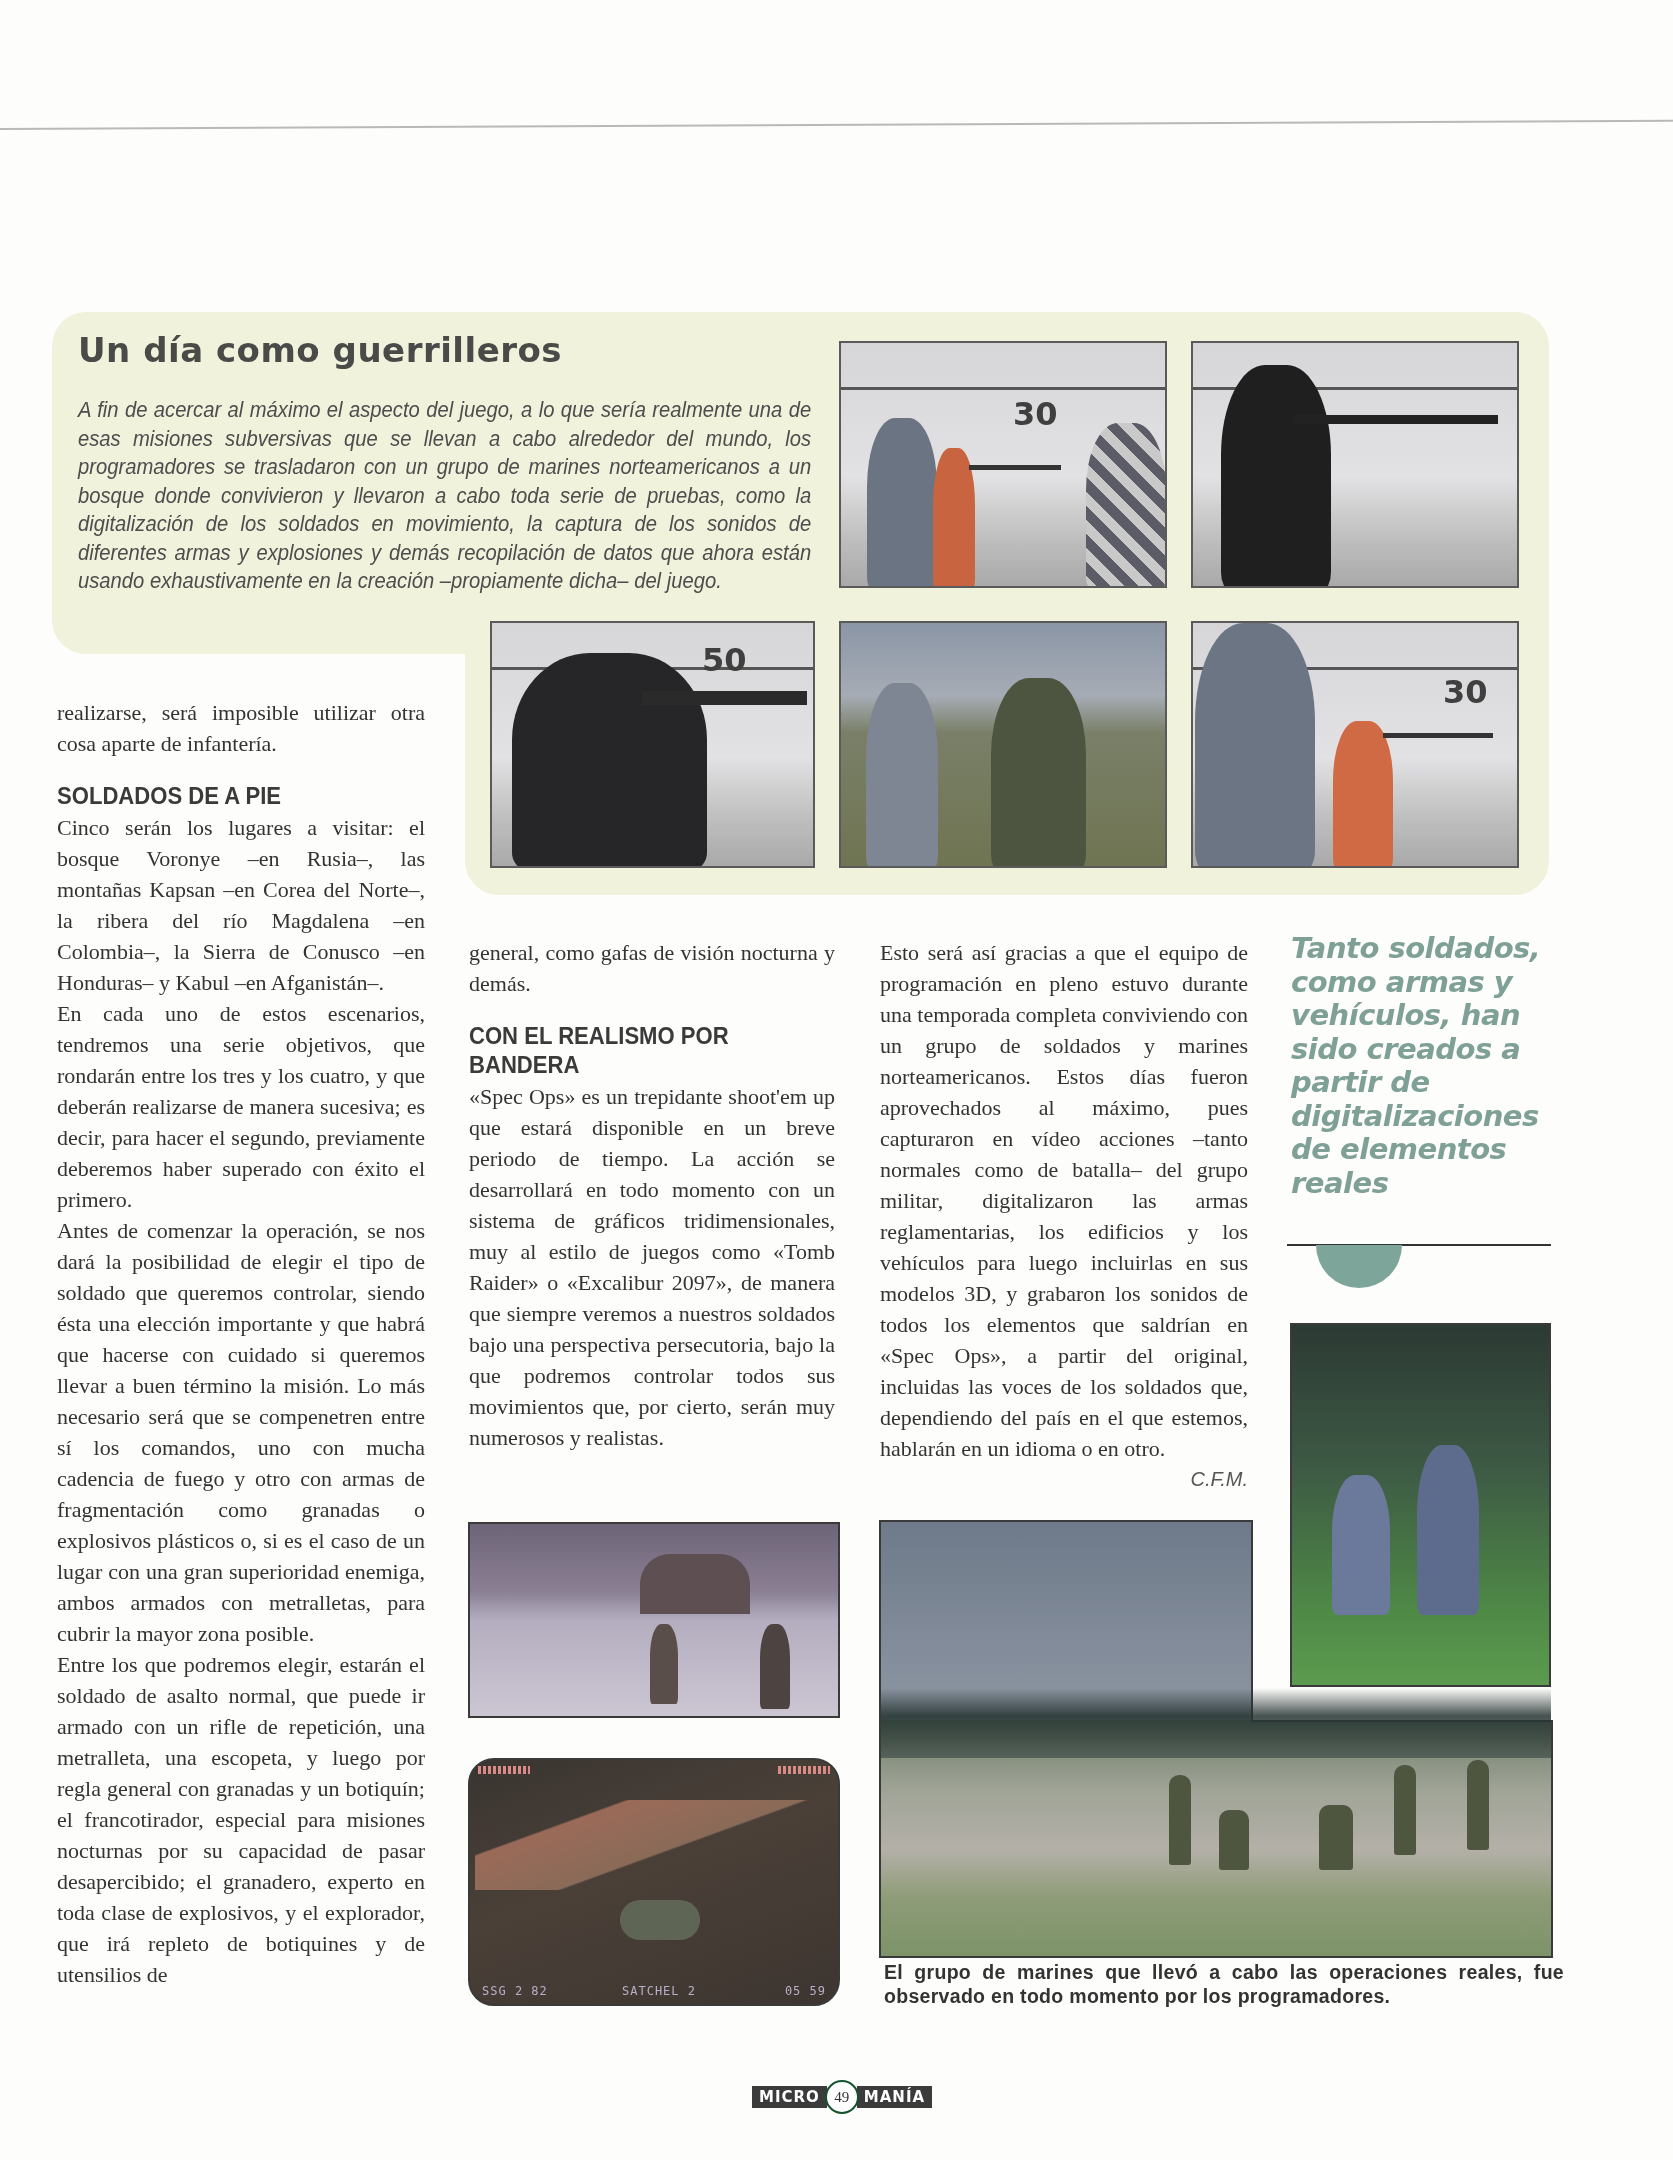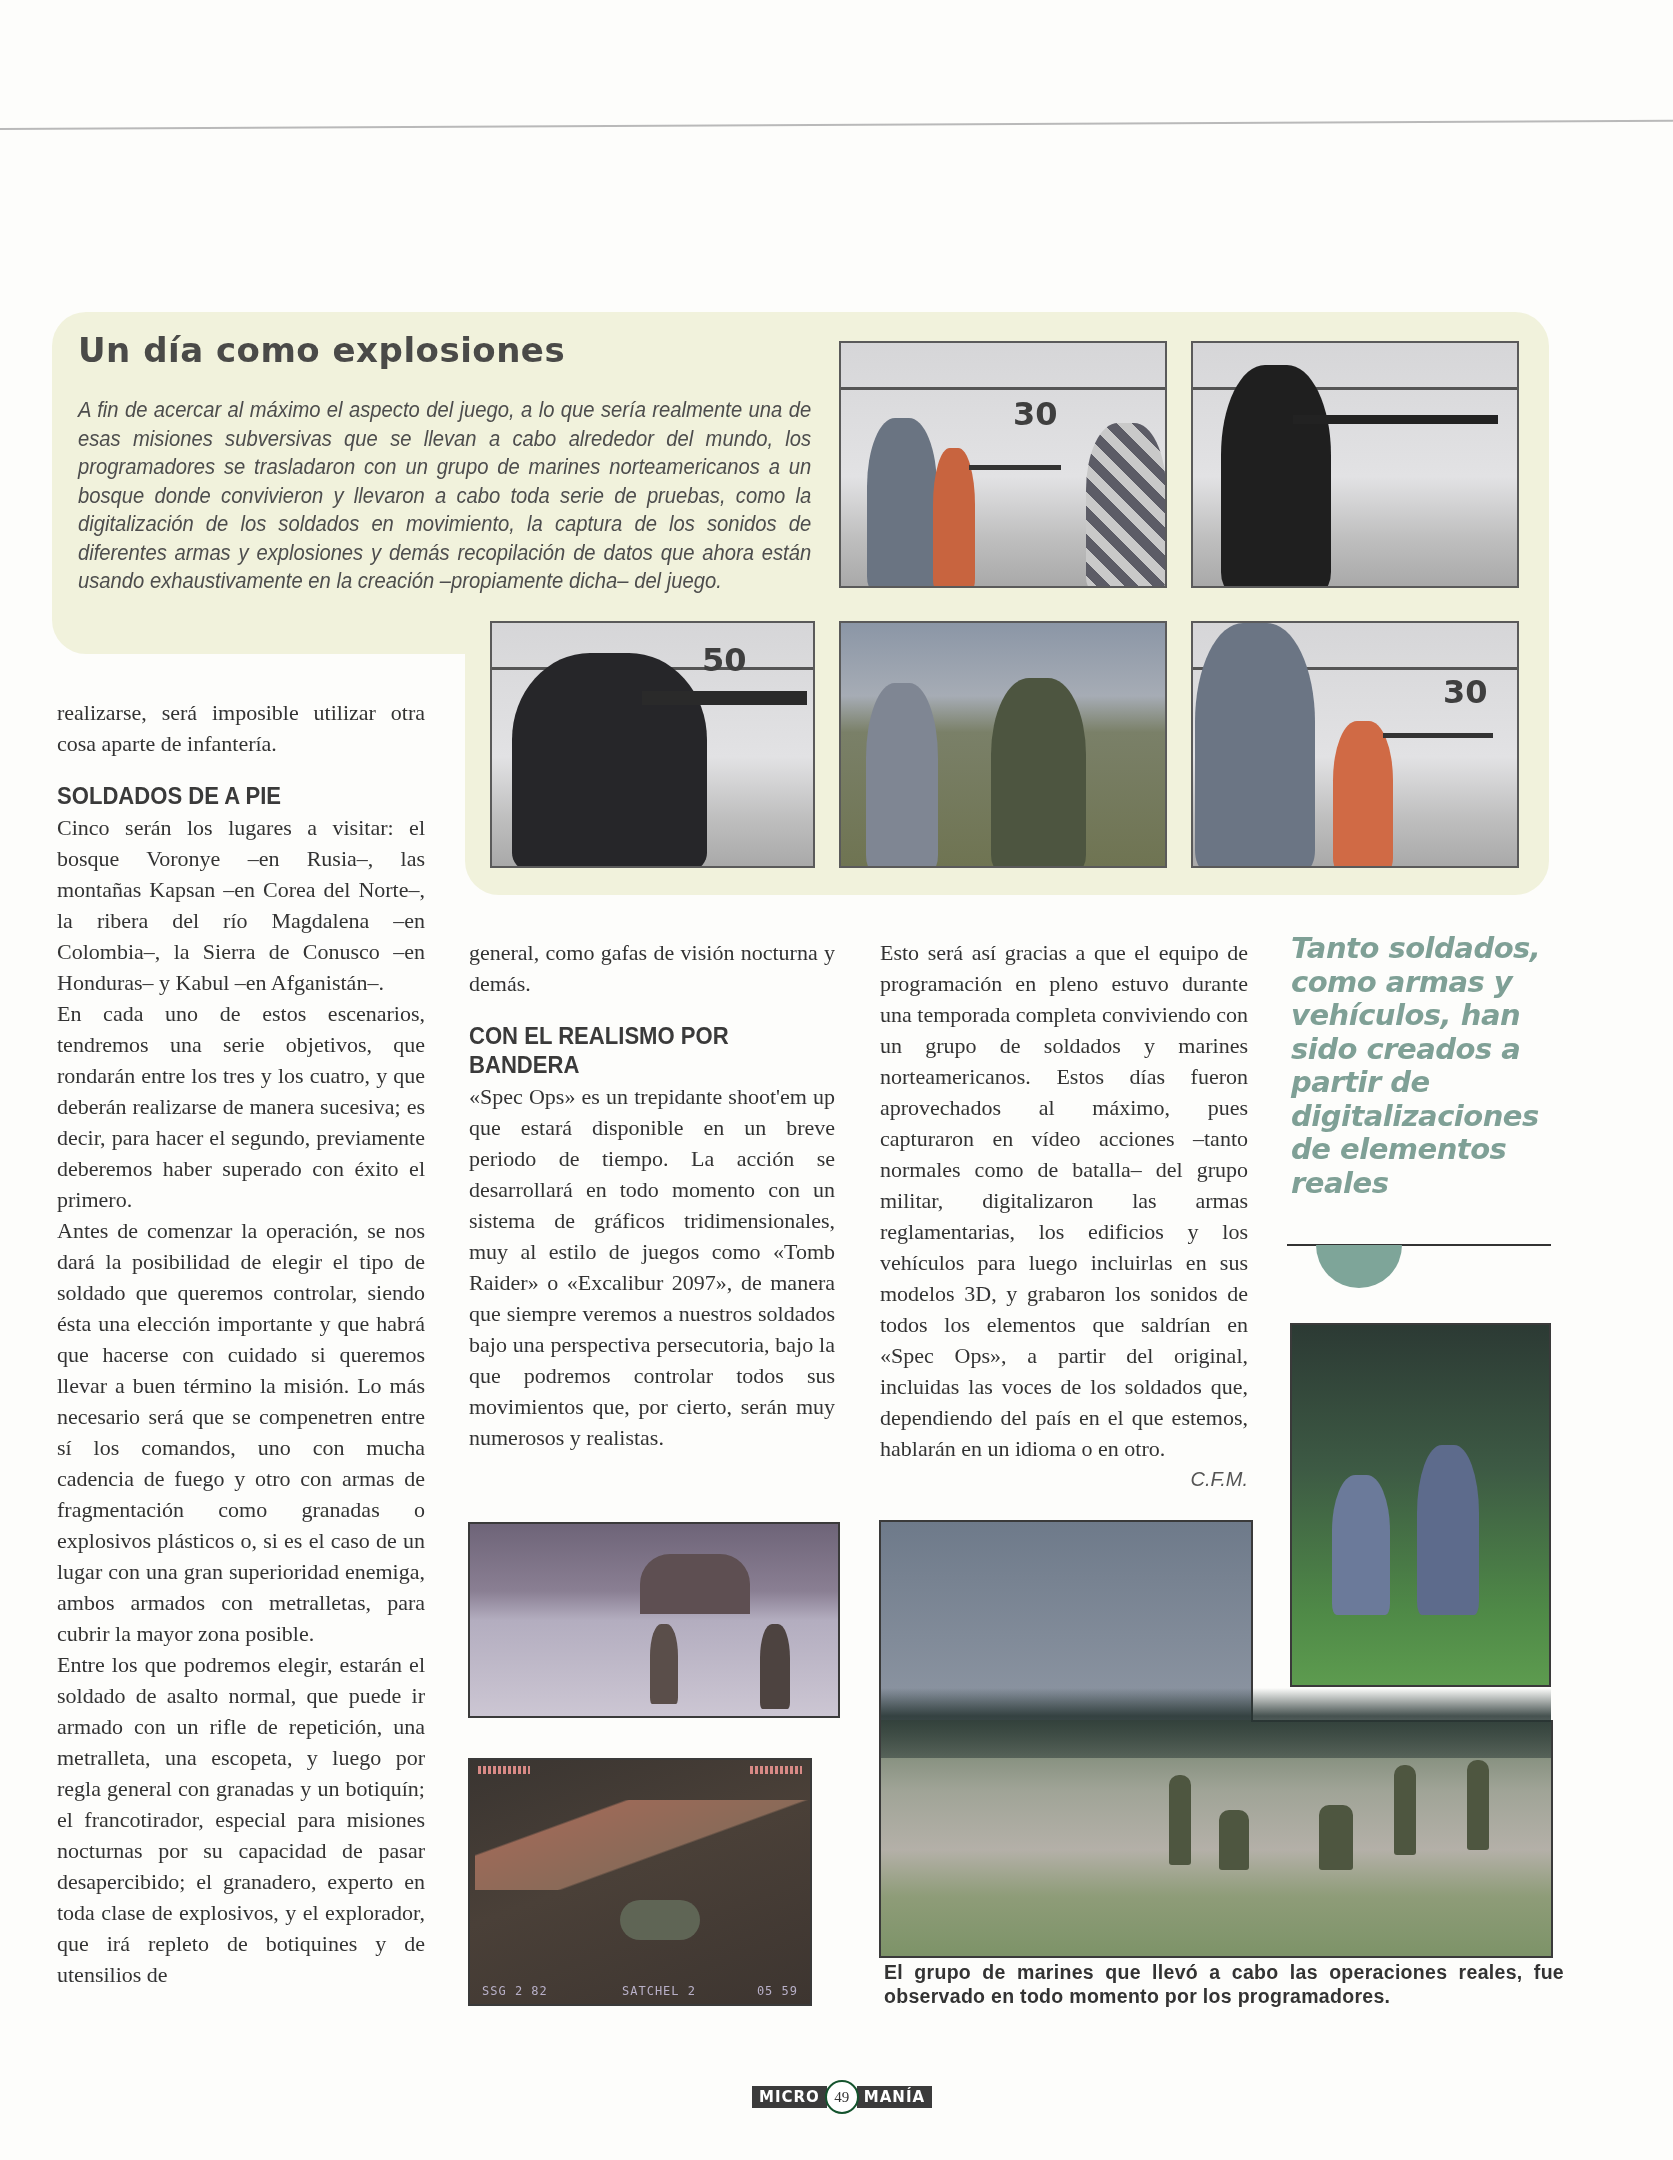--- a/index.html
+++ b/index.html
@@ -124,21 +124,21 @@
     display: flex; align-items: center; justify-content: center; margin: 0 -2px; z-index: 1;
   }
 </style>
 </head>
 <body>
 
 <div class="top-rule"></div>
 
 <div class="box-top"></div>
 <div class="box-bottom"></div>
-<h2 class="box-title">Un día como explosiones</h2>
+<h2 class="box-title">Un día como guerrilleros</h2>
 <p class="box-intro">A fin de acercar al máximo el aspecto del juego, a lo que sería realmente una de esas misiones subversivas que se llevan a cabo alrededor del mundo, los programadores se trasladaron con un grupo de marines norteamericanos a un bosque donde convivieron y llevaron a cabo toda serie de pruebas, como la digitalización de los soldados en movimiento, la captura de los sonidos de diferentes armas y explosiones y demás recopilación de datos que ahora están usando exhaustivamente en la creación –propiamente dicha– del juego.</p>
 
 <div class="photo range" style="left:839px;top:341px;width:328px;height:247px;">
   <span class="num" style="left:172px;top:52px;">30</span>
   <div class="figure" style="left:26px;top:75px;width:70px;height:172px;background:#6a7482;"></div>
   <div class="figure" style="left:92px;top:105px;width:42px;height:142px;background:#c8643f;"></div>
   <div style="position:absolute;left:128px;top:122px;width:92px;height:5px;background:#333;"></div>
   <div class="figure" style="left:245px;top:80px;width:80px;height:167px;background:repeating-linear-gradient(45deg,#c9c9c9 0 10px,#5c5c66 10px 20px);"></div>
 </div>
 
@@ -193,21 +193,21 @@
   <div class="figure" style="left:40px;top:150px;width:58px;height:140px;background:#6b7a9a;"></div>
   <div class="figure" style="left:125px;top:120px;width:62px;height:170px;background:#5d6b8c;"></div>
 </div>
 
 <div class="game game-snow" style="left:468px;top:1522px;width:372px;height:196px;">
   <div style="position:absolute;left:170px;top:30px;width:110px;height:60px;background:#5e4f52;border-radius:30px 30px 0 0;"></div>
   <div class="figure" style="left:180px;top:100px;width:28px;height:80px;background:#5a4e4a;"></div>
   <div class="figure" style="left:290px;top:100px;width:30px;height:85px;background:#4d4340;"></div>
 </div>
 
-<div class="game game-dark" style="left:468px;top:1758px;width:344px;height:248px;">
+<div class="game game-dark" style="left:468px;top:1758px;width:372px;height:248px;border-radius:26px;">
   <div class="hud-bar" style="left:8px;"></div>
   <div class="hud-bar" style="right:8px;"></div>
   <div style="position:absolute;left:5px;top:40px;width:350px;height:90px;background:linear-gradient(160deg,transparent 25%,#9b6a58 26%,#8a6a58 55%,transparent 56%);"></div>
   <div class="figure" style="left:150px;top:140px;width:80px;height:40px;background:#5f6555;border-radius:20px;"></div>
   <span class="hud" style="left:12px;">SSG 2 82</span>
   <span class="hud" style="left:152px;">SATCHEL 2</span>
   <span class="hud" style="right:12px;">05 59</span>
 </div>
 
 <div class="marines">

